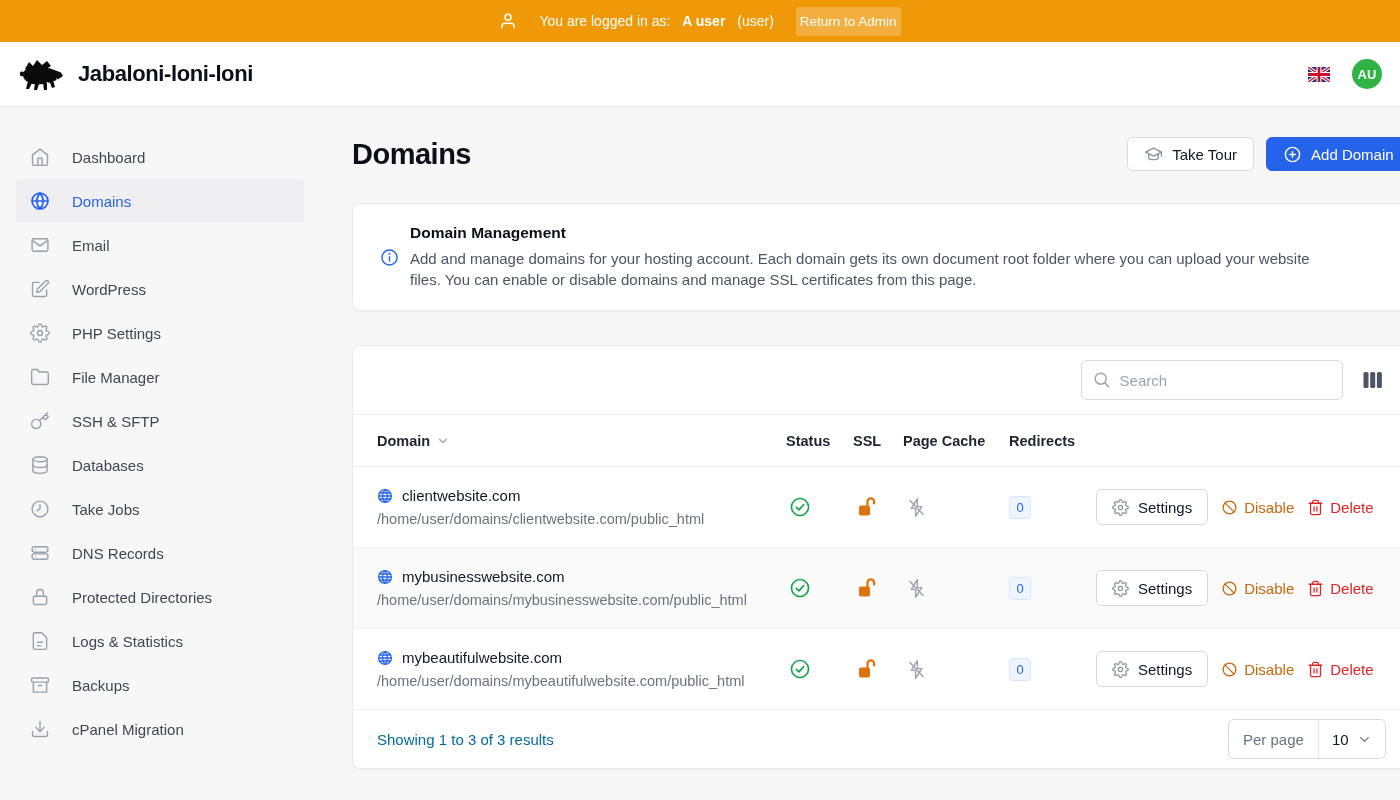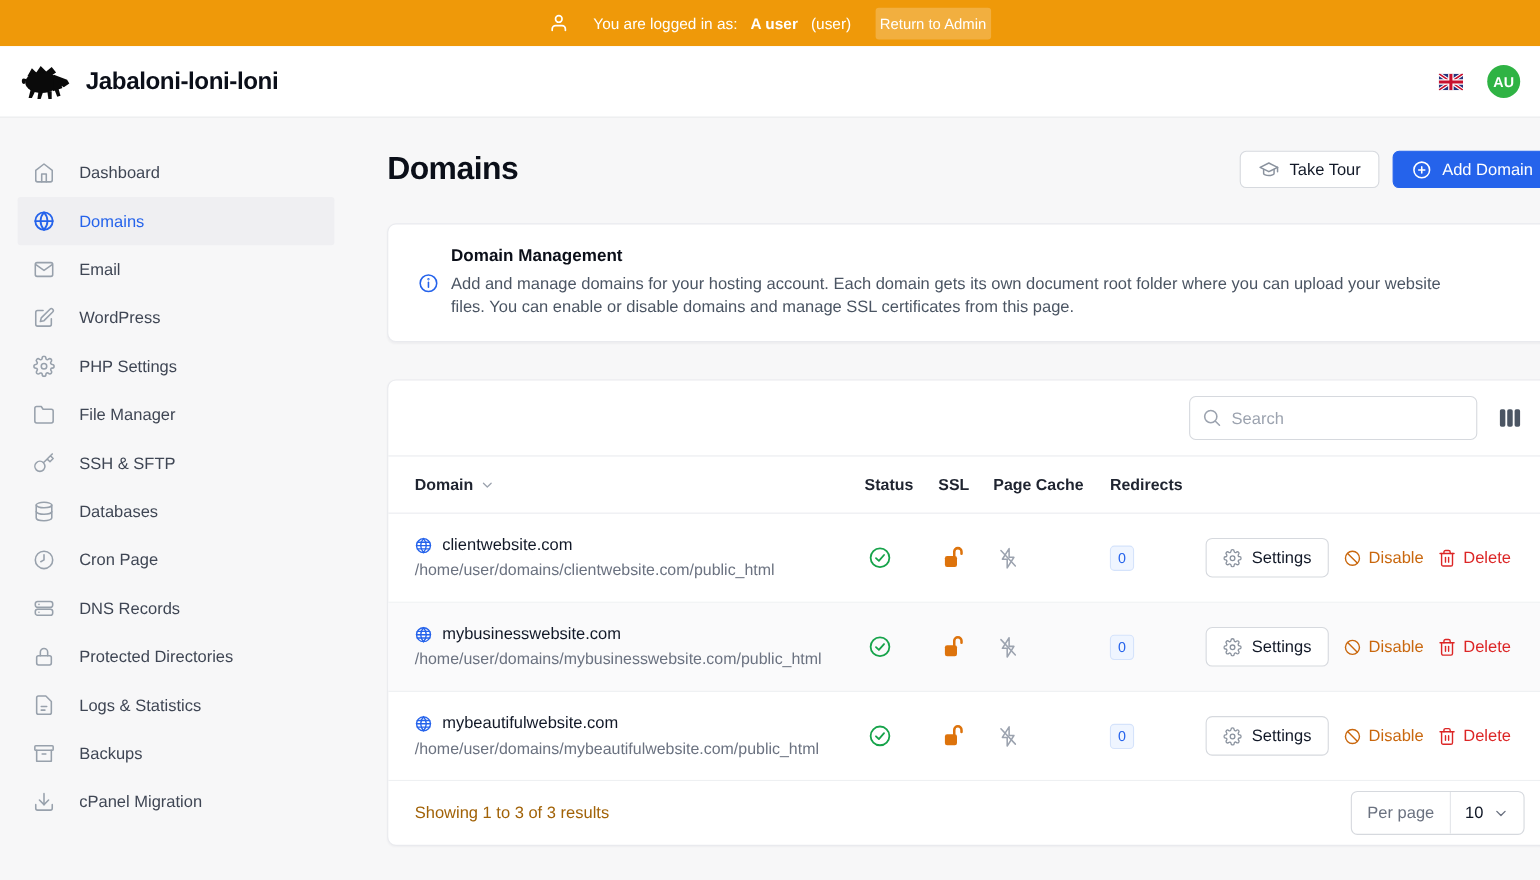--- a/index.html
+++ b/index.html
@@ -89,21 +89,21 @@
   .settings-btn { display:flex; align-items:center; gap:9px; height:36px; padding:4px 15px;
     background:#fff; border:1px solid #D6D9DE; border-radius:6px; font-size:15px;
     color:#111827; font-weight:500; cursor:pointer; font-family:inherit; }
   .link-action { display:flex; align-items:center; gap:6px; font-size:15px; cursor:pointer;
     background:none; border:none; font-family:inherit; padding:0; }
   .link-disable { color:#C9670D; }
   .link-delete { color:#DC2626; }
 
   .tfoot { display:flex; align-items:center; justify-content:space-between; padding:14px 24px;
     height:58px; }
-  .tfoot-summary { font-size:15px; color:#a16207; }
+  .tfoot-summary { font-size:15px; color:#0369a1; }
   .perpage { display:flex; align-items:stretch; height:40px; border:1px solid #D6D9DE;
     border-radius:6px; overflow:hidden; background:#fff; cursor:pointer; }
   .perpage-label { display:flex; align-items:center; padding:0 14px; color:#6B7280;
     font-size:15px; border-right:1px solid #E3E5E9; }
   .perpage-value { display:flex; align-items:center; gap:8px; padding:0 13px; font-size:15px;
     color:#111827; }
 
   svg { display:block; }
 </style>
 </head>
@@ -228,21 +228,21 @@
         </span>
       <span>Databases</span>
     </div>
     <div class="nav-item">
       <span class="nav-icon">
           <svg width="20" height="20" viewBox="0 0 24 24" fill="none" stroke="currentColor" stroke-width="1.7" stroke-linecap="round" stroke-linejoin="round">
             <circle cx="12" cy="12" r="9.5"></circle>
             <polyline points="12 6.5 12 12 8.5 14"></polyline>
           </svg>
         </span>
-      <span>Cron Page</span>
+      <span>Take Jobs</span>
     </div>
     <div class="nav-item">
       <span class="nav-icon">
           <svg width="20" height="20" viewBox="0 0 24 24" fill="none" stroke="currentColor" stroke-width="1.7" stroke-linecap="round" stroke-linejoin="round">
             <rect x="2.5" y="4.5" width="19" height="6.5" rx="2.5"></rect>
             <rect x="2.5" y="13" width="19" height="6.5" rx="2.5"></rect>
             <line x1="6.5" y1="7.75" x2="6.51" y2="7.75"></line>
             <line x1="6.5" y1="16.25" x2="6.51" y2="16.25"></line>
           </svg>
         </span>

